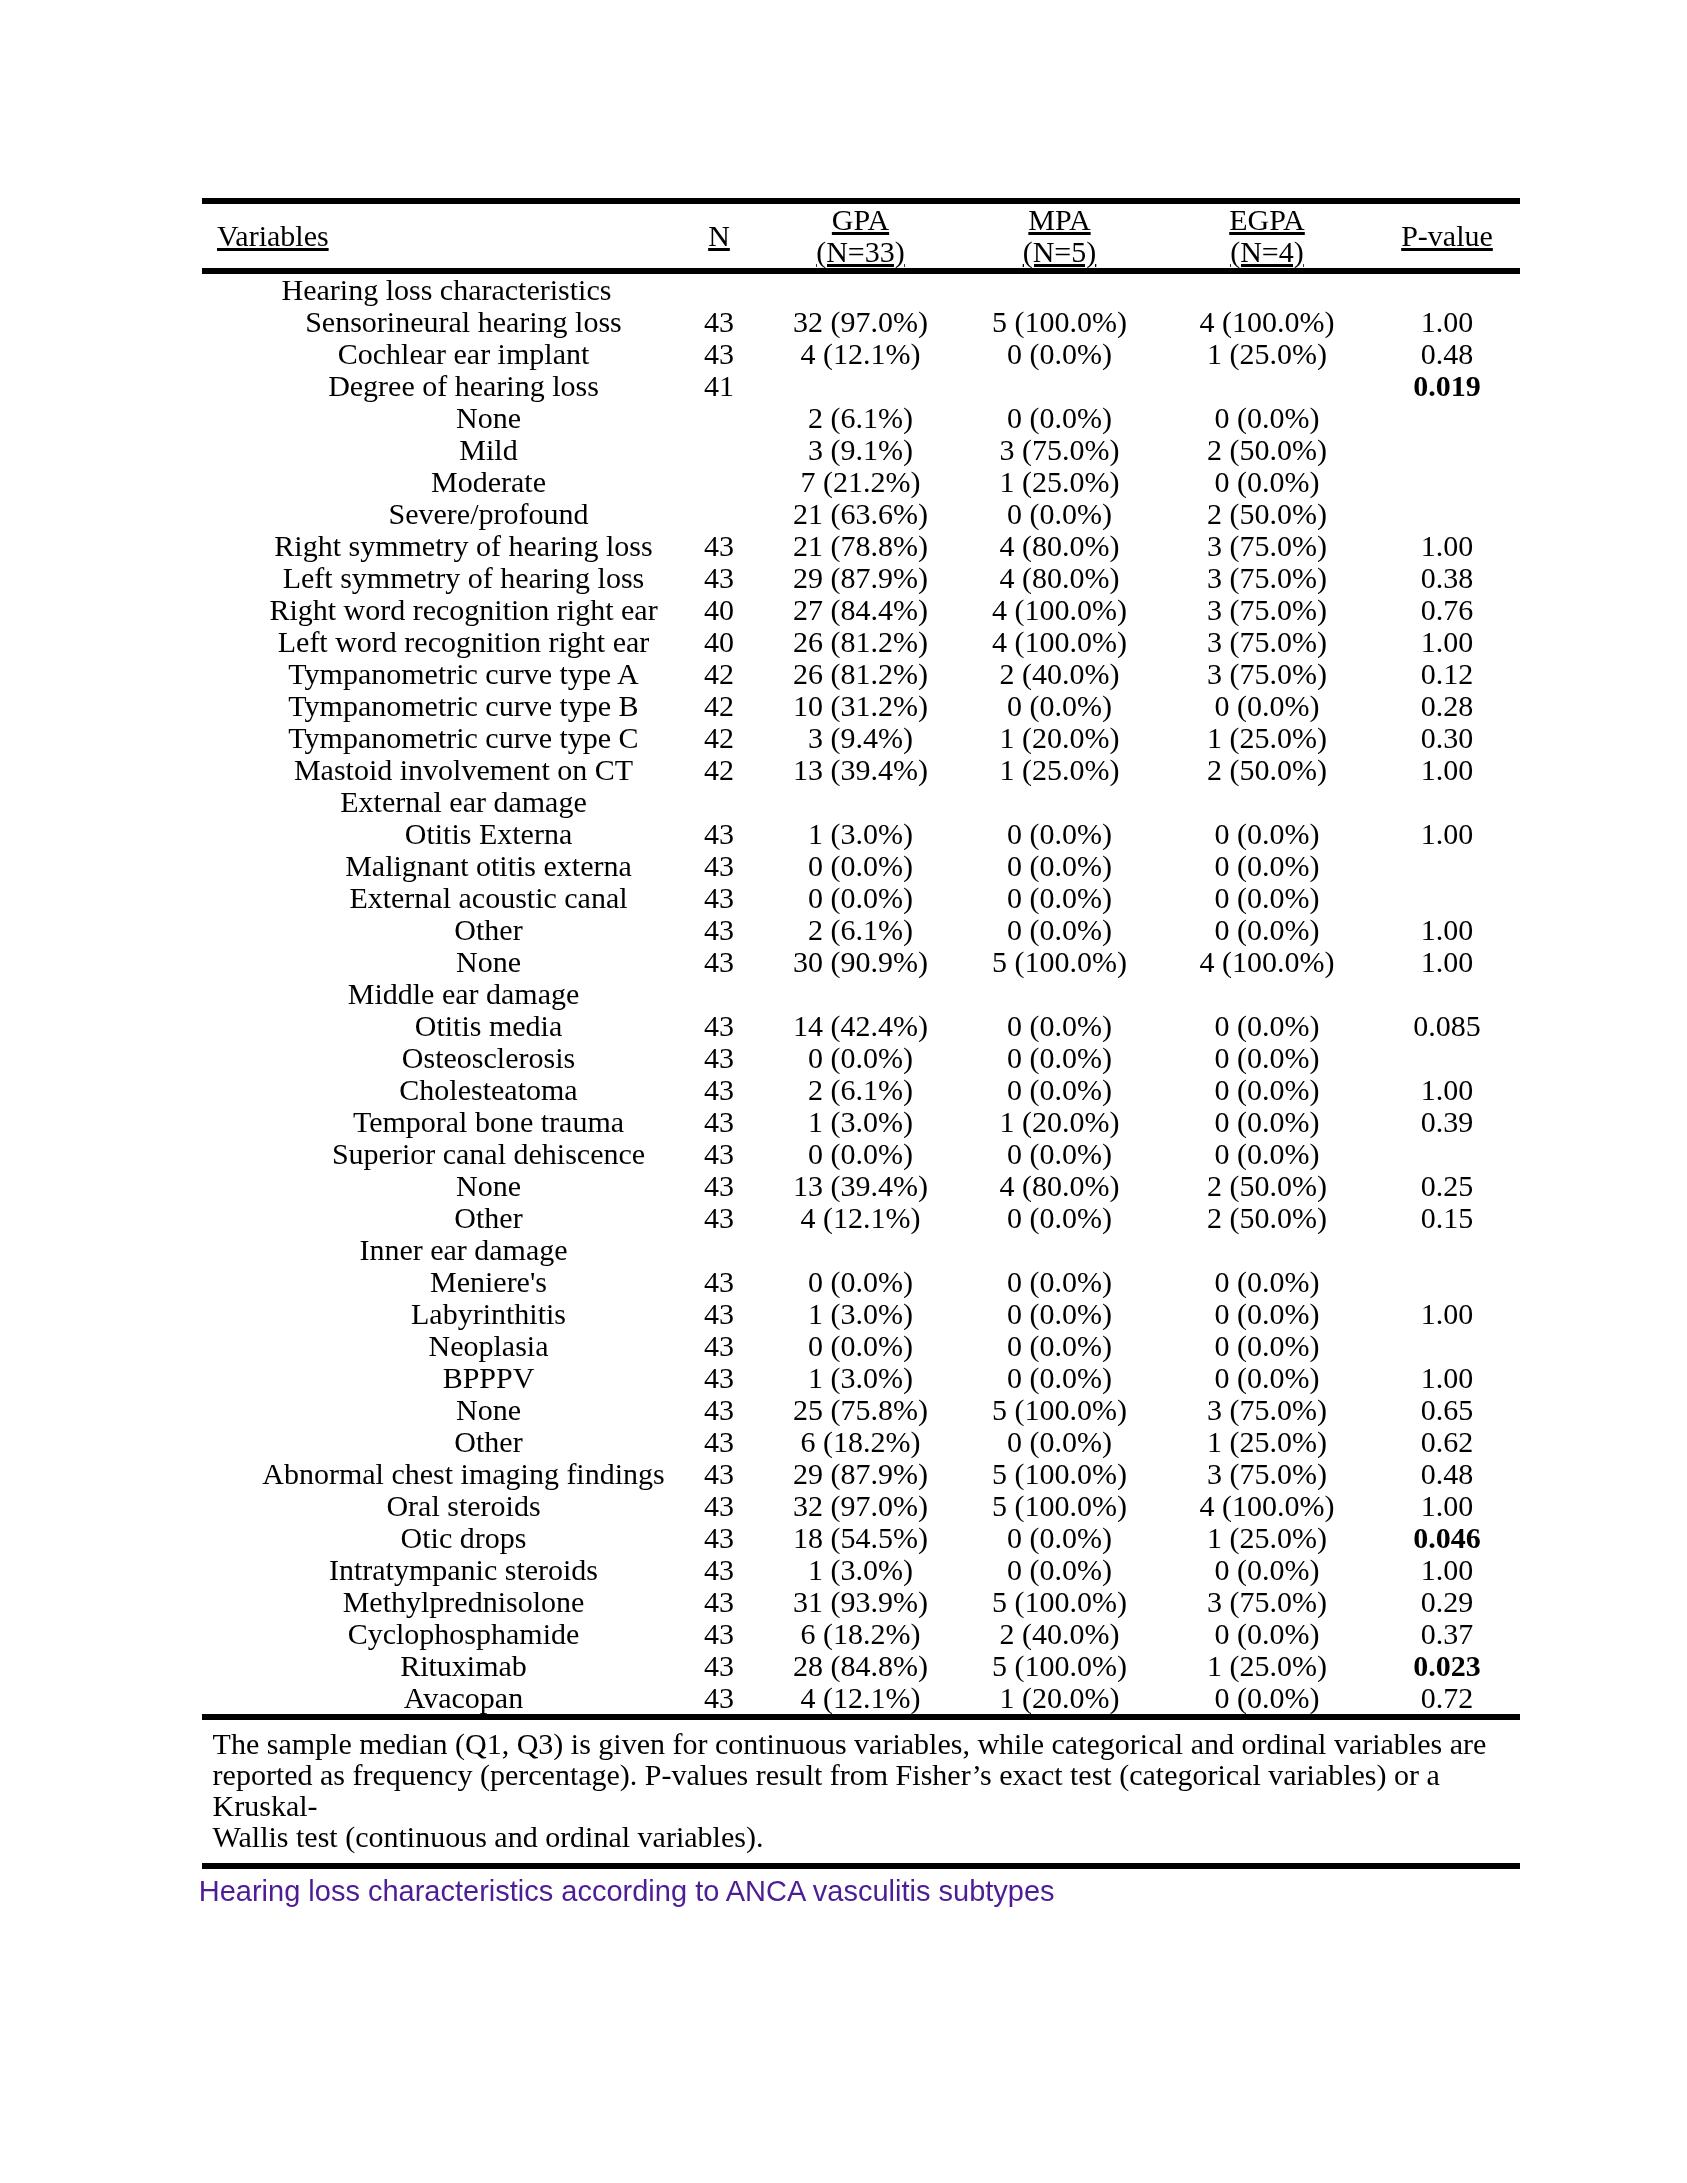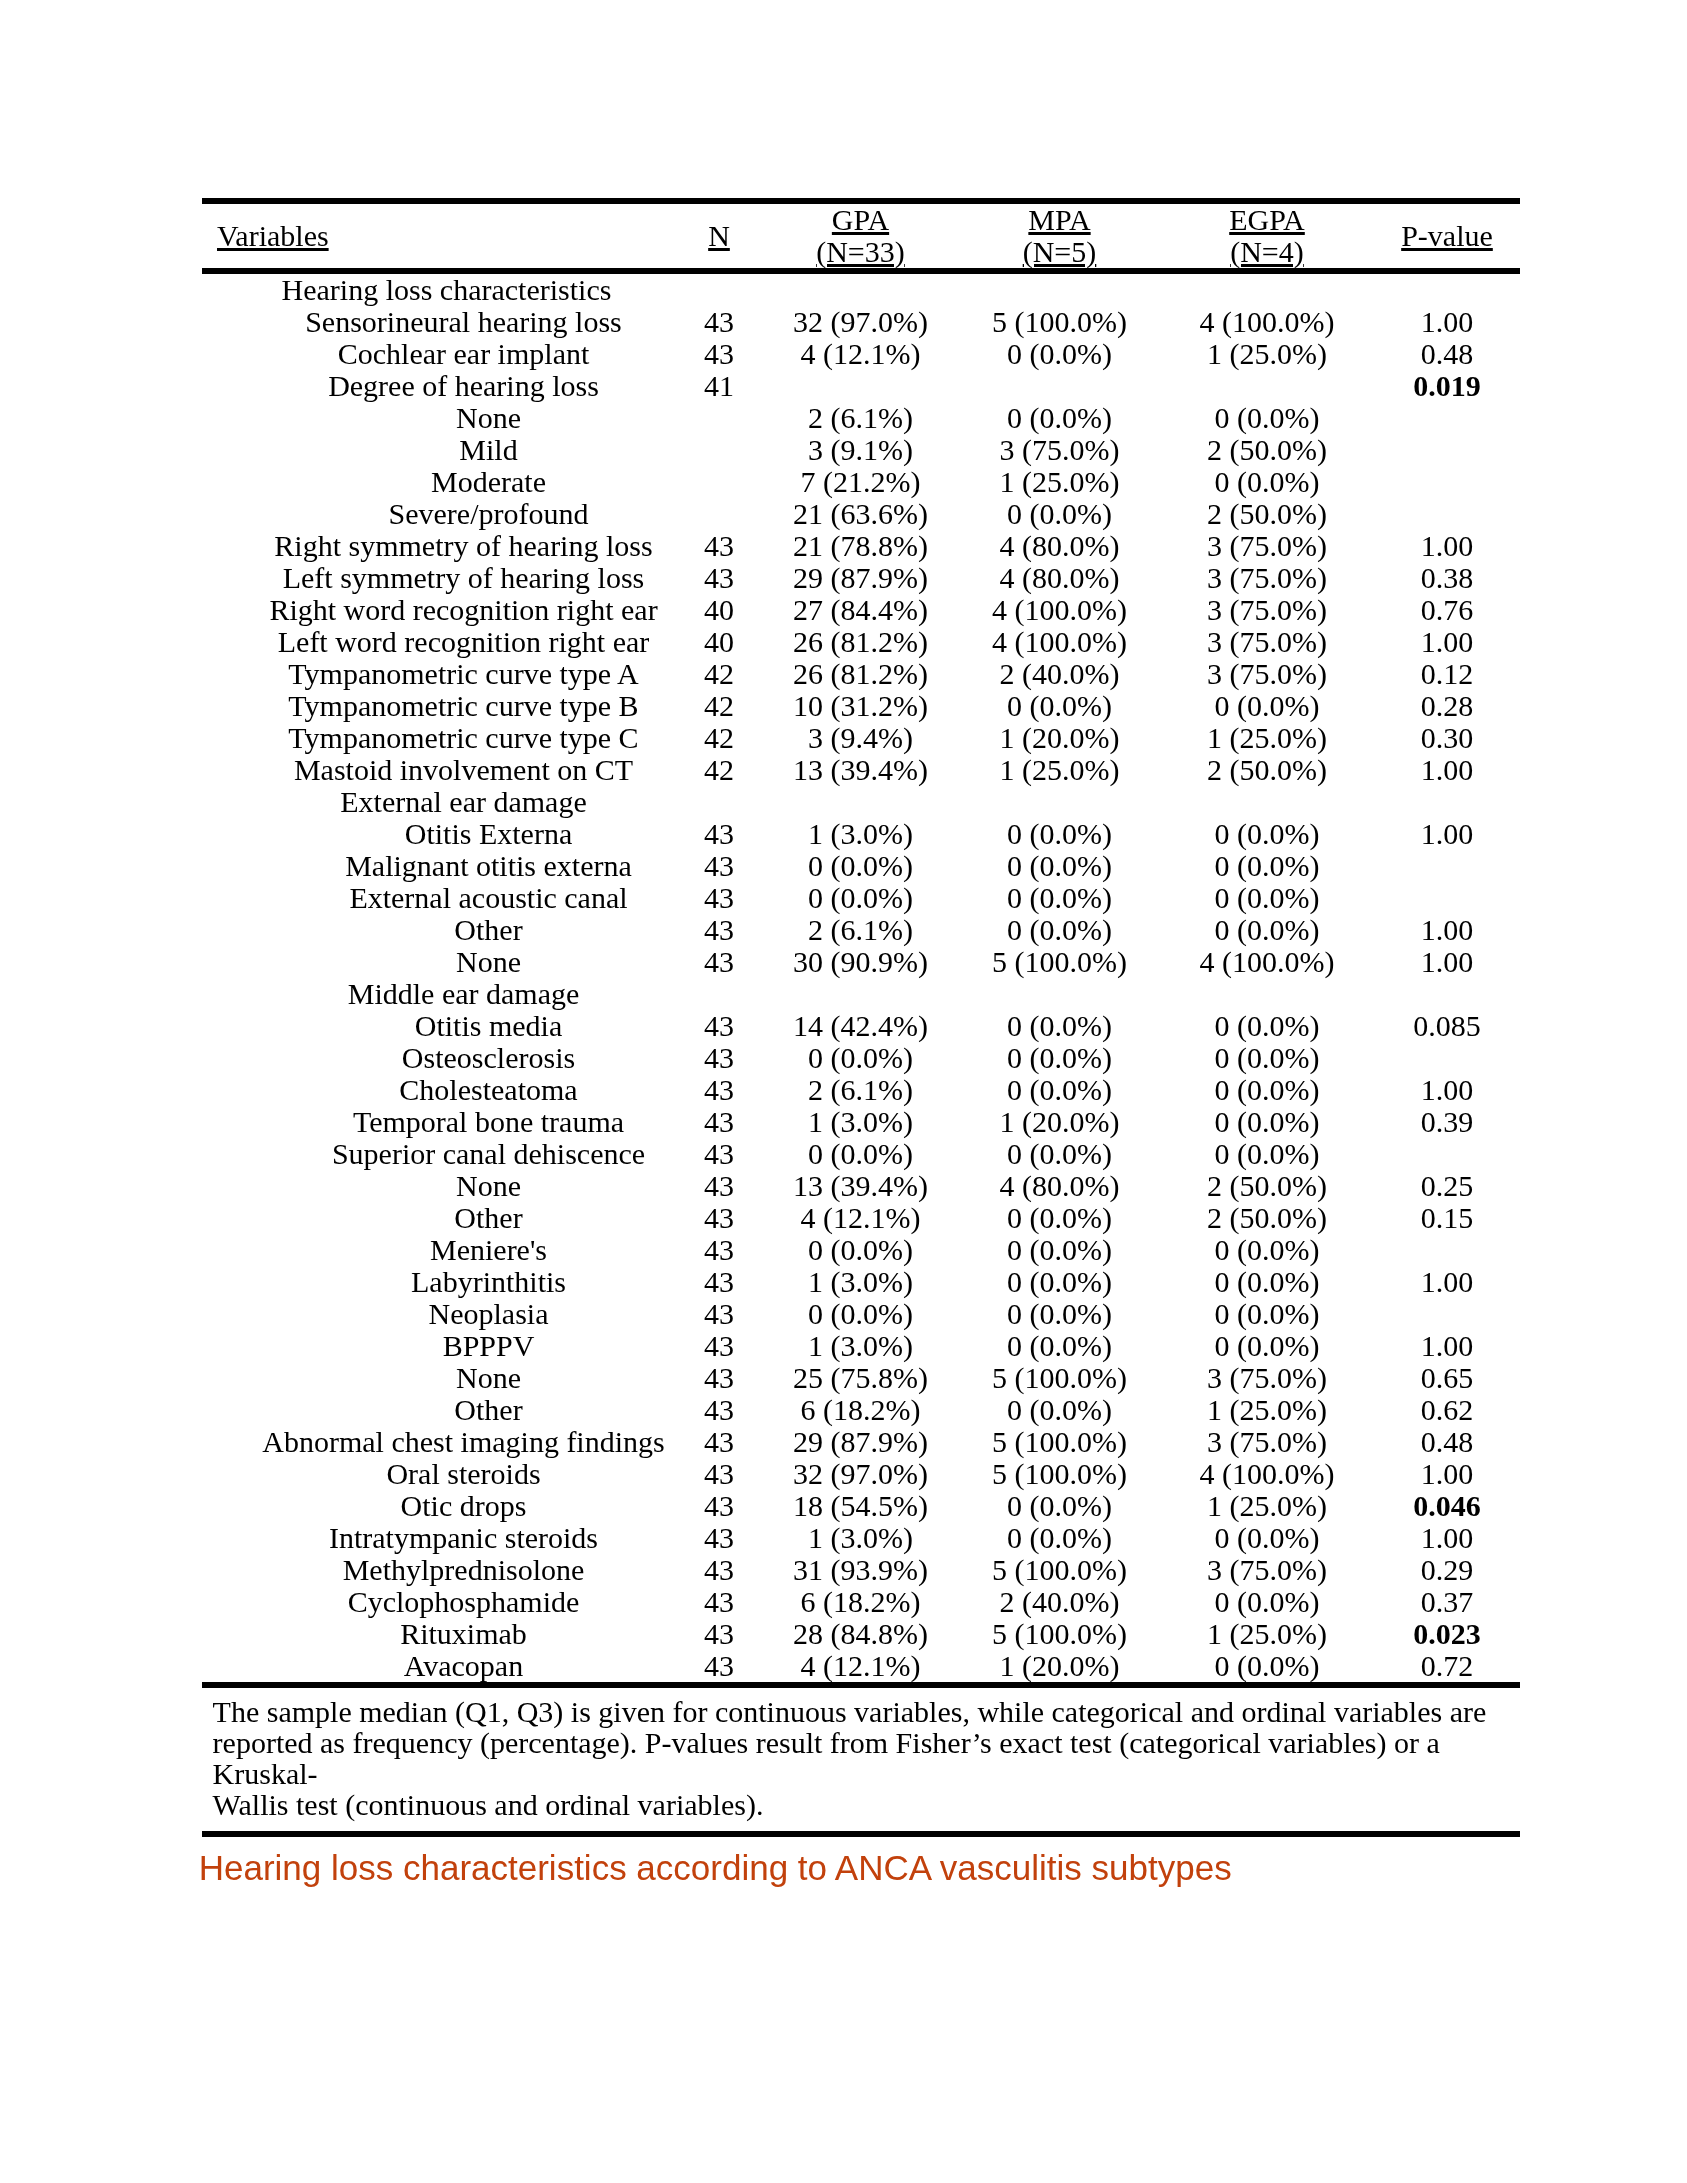--- a/index.html
+++ b/index.html
@@ -62,26 +62,26 @@
   .b { font-weight: bold; }
   #footnote {
     border-bottom: 6px solid #000;
     padding: 8px 0 10.6px 10.6px;
     font-size: 30px;
   }
   #footnote .fline {
     line-height: 31px;
   }
   #caption {
-    margin-top: 12px;
+    margin-top: 4px;
     margin-left: -3.3px;
     font-family: "Liberation Sans", sans-serif;
-    font-size: 35px;
+    font-size: 29px;
     line-height: 37px;
-    color: #c2410c;
+    color: #4c1d95;
   }
 </style>
 </head>
 <body>
 
 <div id="page">
   <div id="table-wrap">
     <table class="data">
       <colgroup>
         <col style="width:474px">
@@ -345,20 +345,28 @@
   </tr>
           <tr>
     <td class="lbl ind2">Other</td>
     <td class="num">43</td>
     <td class="num">4 (12.1%)</td>
     <td class="num">0 (0.0%)</td>
     <td class="num">2 (50.0%)</td>
     <td class="num">0.15</td>
   </tr>
           <tr>
+    <td class="lbl ind1">Inner ear damage</td>
+    <td class="num"></td>
+    <td class="num"></td>
+    <td class="num"></td>
+    <td class="num"></td>
+    <td class="num"></td>
+  </tr>
+          <tr>
     <td class="lbl ind2">Meniere's</td>
     <td class="num">43</td>
     <td class="num">0 (0.0%)</td>
     <td class="num">0 (0.0%)</td>
     <td class="num">0 (0.0%)</td>
     <td class="num"></td>
   </tr>
           <tr>
     <td class="lbl ind2">Labyrinthitis</td>
     <td class="num">43</td>

